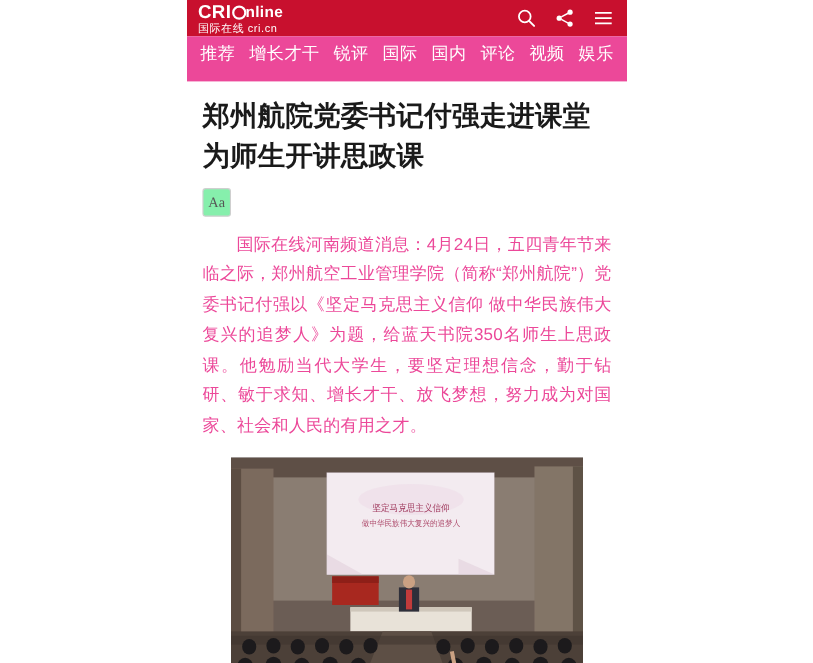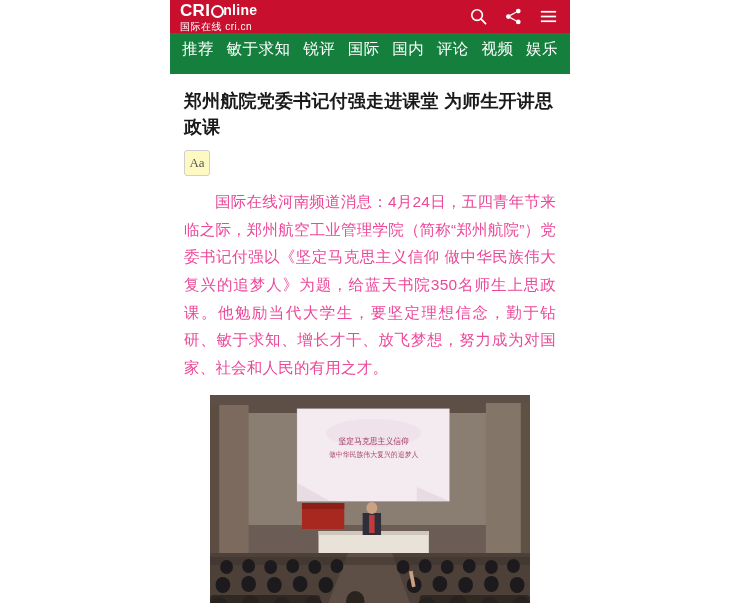--- a/index.html
+++ b/index.html
@@ -92,42 +92,42 @@
     width: 19px;
     height: 19px;
     display: inline-flex;
     align-items: center;
     justify-content: center;
   }
   .hicon svg { display: block; }
 
   
   .nav {
-    background: #15803d;
+    background: #ec4899;
     padding: 2px 10px 10px 10px;
   }
   .nav-row {
     display: flex;
     justify-content: space-between;
     padding: 4px 2px;
   }
   .nav-item {
     color: #ffffff;
     font-size: 15.5px;
     letter-spacing: .5px;
     white-space: nowrap;
     cursor: pointer;
   }
 
   
   .article {
     padding: 14px 14px 0 14px;
   }
   .title {
-    font-size: 18px;
+    font-size: 25px;
     font-weight: bold;
     color: #1a1a1a;
     line-height: 1.45;
     margin: 0 0 10px 0;
     letter-spacing: .2px;
   }
   .meta-row {
     display: flex;
     align-items: center;
     justify-content: space-between;
@@ -141,21 +141,21 @@
   .font-size-btn {
     width: 26px;
     height: 26px;
     border: 1px solid #cfcfcf;
     border-radius: 3px;
     display: flex;
     align-items: center;
     justify-content: center;
     font-size: 13px;
     color: #555555;
-    background: #fef9c3;
+    background: #86efac;
     cursor: pointer;
     font-family: "Liberation Serif", serif;
   }
   .body-text {
     font-size: 15.5px;
     line-height: 1.78;
     color: #ec4899;
     text-align: justify;
     text-indent: 2em;
     margin: 0 0 14px 0;
@@ -215,21 +215,21 @@
             <line x1="2" y1="10" x2="18" y2="10" stroke="#ffffff" stroke-width="1.8"></line>
             <line x1="2" y1="15" x2="18" y2="15" stroke="#ffffff" stroke-width="1.8"></line>
           </svg>
         </span>
       </div>
     </div>
 
     <div class="nav">
       <div class="nav-row">
         <span class="nav-item">推荐</span>
-        <span class="nav-item">敏于求知</span>
+        <span class="nav-item">增长才干</span>
         <span class="nav-item">锐评</span>
         <span class="nav-item">国际</span>
         <span class="nav-item">国内</span>
         <span class="nav-item">评论</span>
         <span class="nav-item">视频</span>
         <span class="nav-item">娱乐</span>
       </div>
     </div>
 
     <div class="article">

